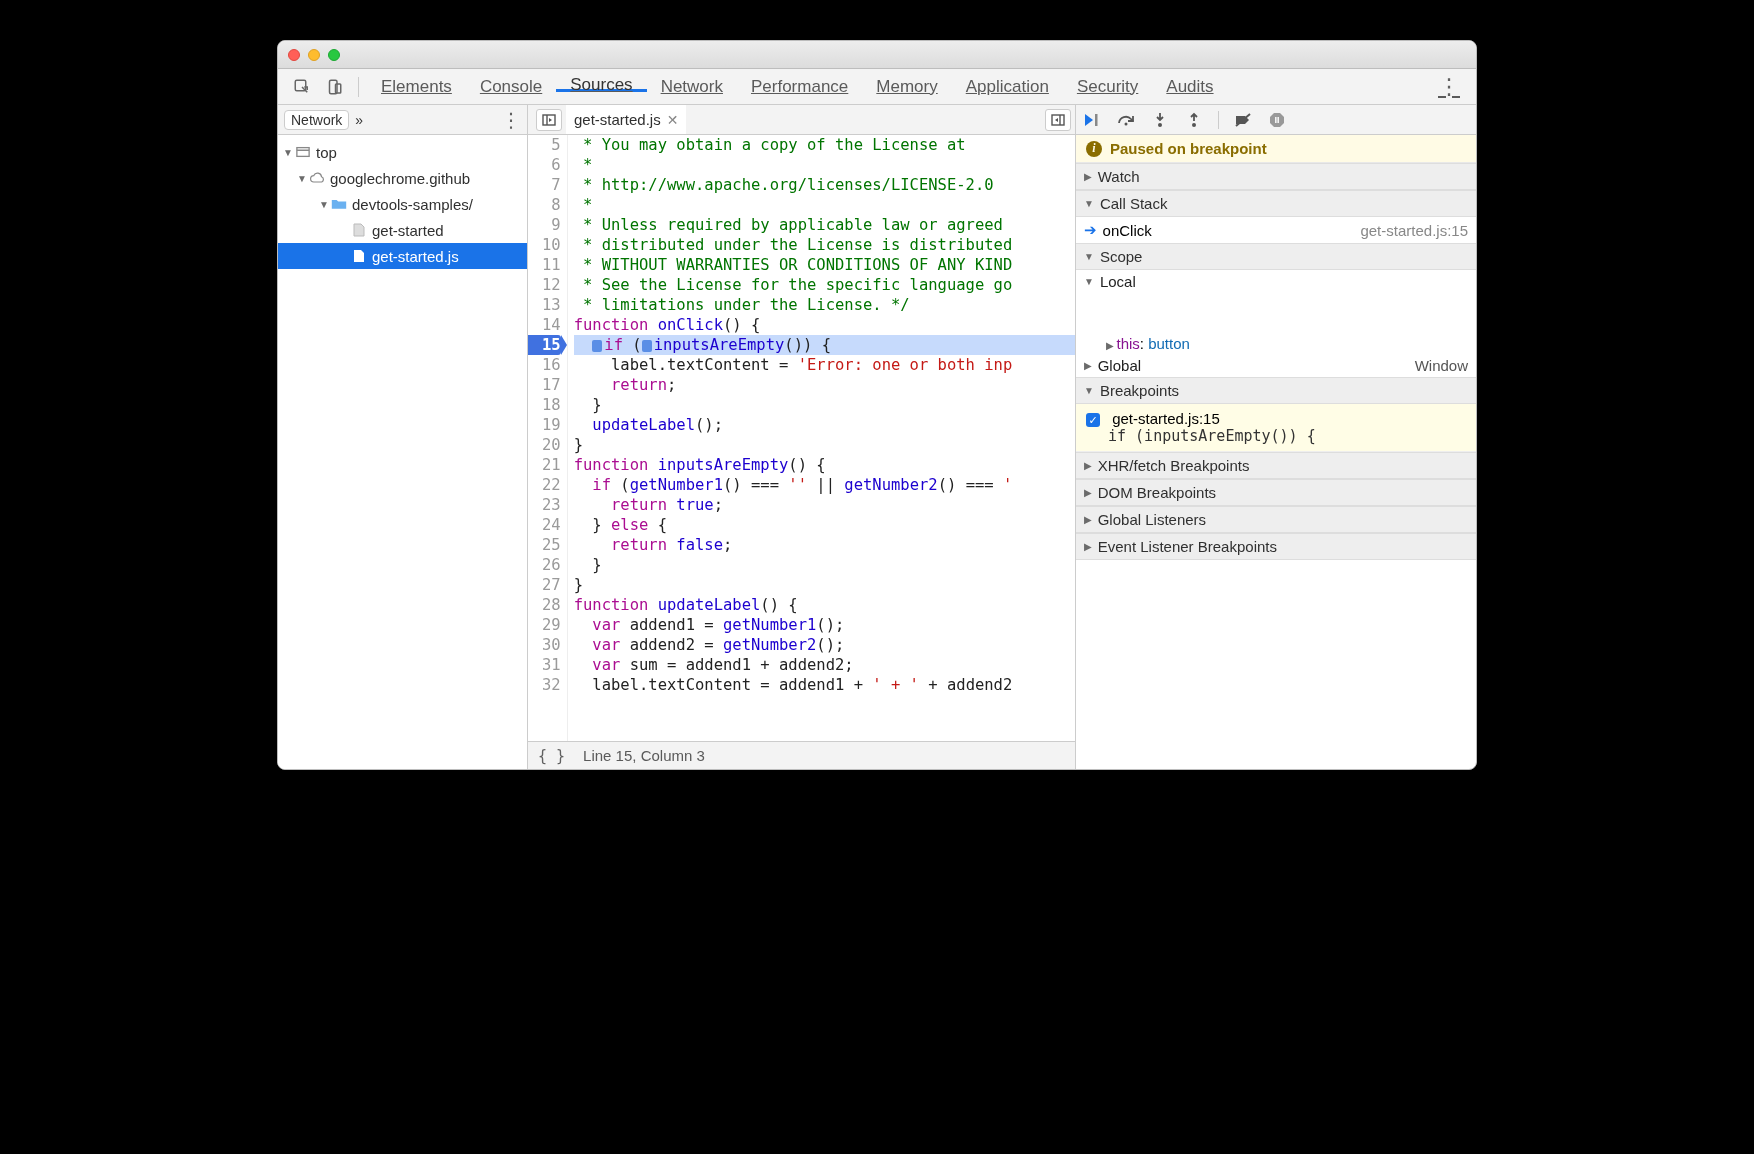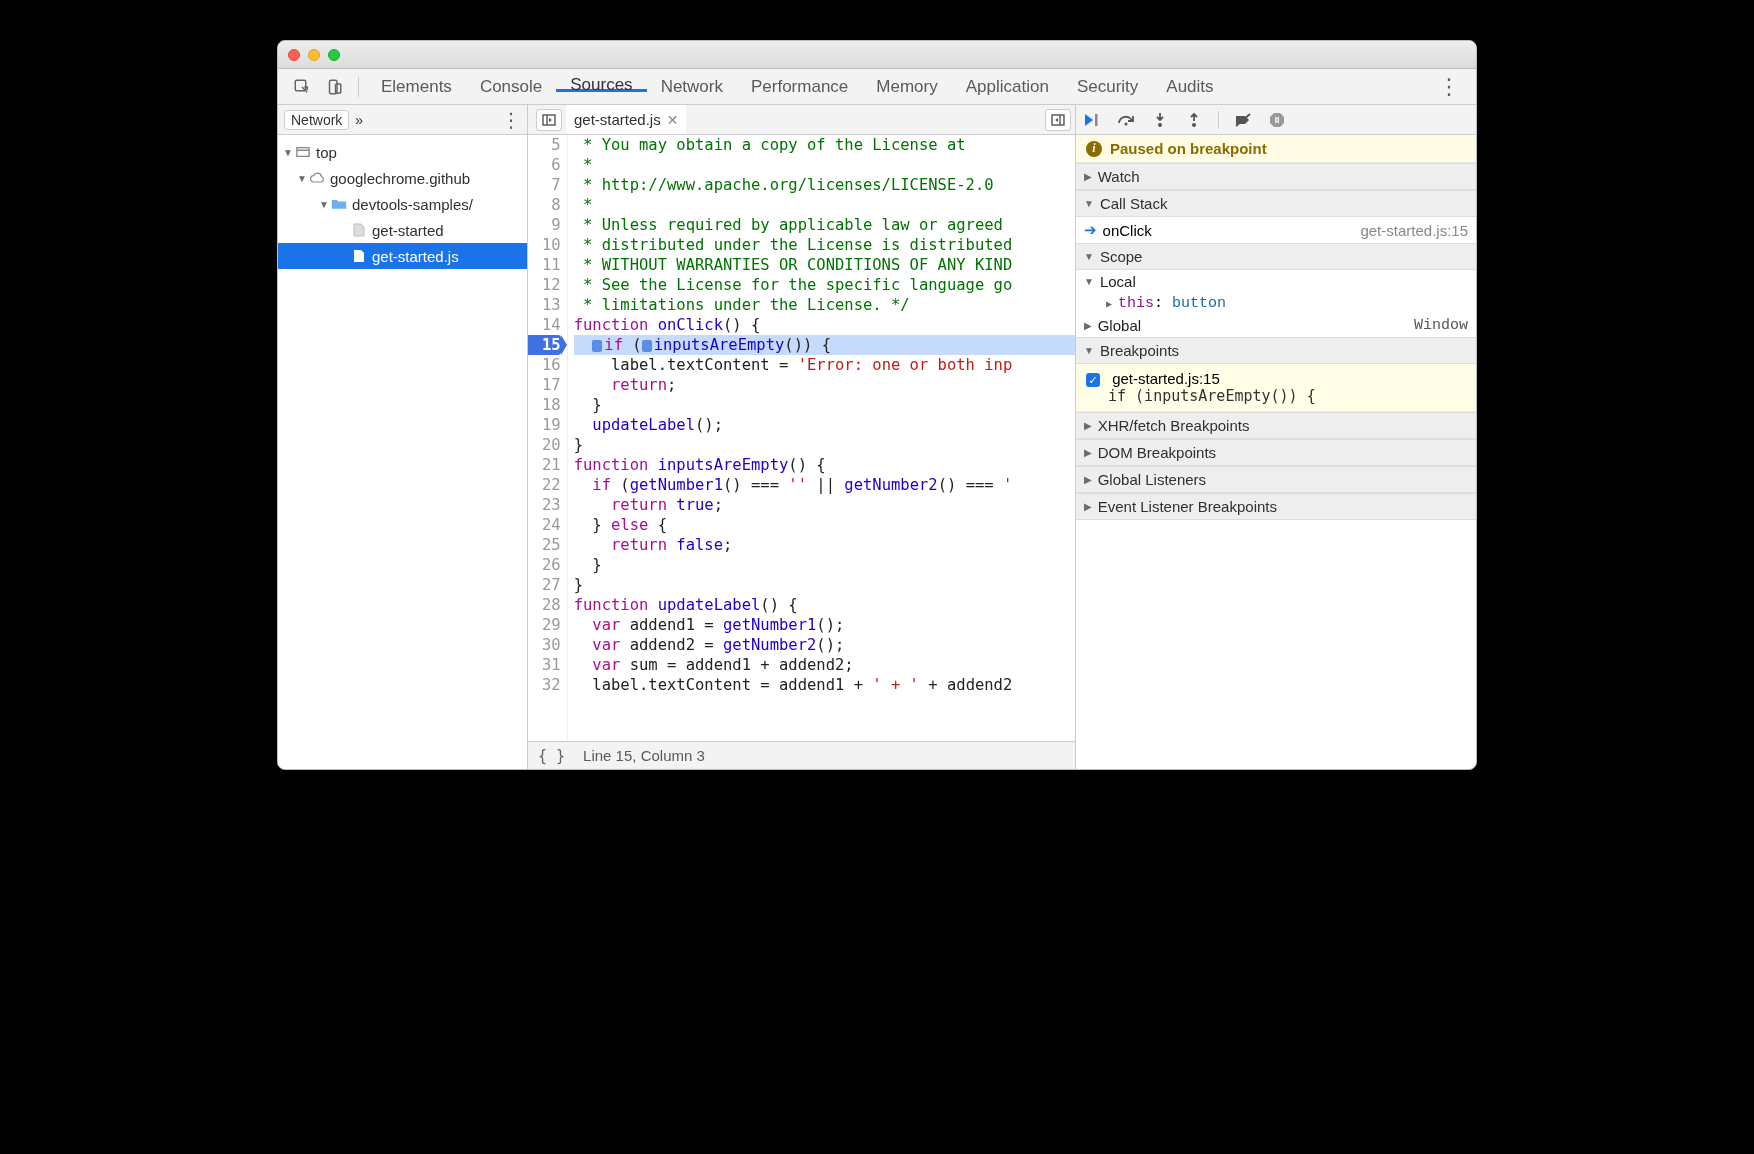--- a/index.html
+++ b/index.html
@@ -42,20 +42,21 @@
   .title { position:absolute; left:0; right:0; text-align:center; font-size:15px; color:#4a4a4a; }
   
   .tabstrip {
     height: 36px;
     background: #f3f3f3;
     border-bottom: 1px solid #ccc;
     display: flex;
     align-items: center;
     padding: 12px 8px;
     color: #5a5a5a;
+    text-decoration: underline;
   }
   .tb-icon { width:20px; height:20px; margin: 0 6px; display:inline-flex; align-items:center; justify-content:center; color:#666; }
   .tb-sep { width:1px; height:20px; background:#ccc; margin:0 8px;}
   .tab { padding: 0 14px; height:100%; display:flex; align-items:center; font-size:17px; color:#5a5a5a; cursor:default;}
   .tab.active { color:#333; border-bottom:3px solid #1a73e8; }
   .spacer { flex:1; }
   .more { font-size:22px; padding:0 8px; color:#5f5f5f;}
   
   .panels { flex:1; display:flex; overflow:hidden; }
   
@@ -104,24 +105,24 @@
   .paused-banner { background:#fffbe5; border-bottom:1px solid #e8e8e8; padding:5px 10px; color:#8a6d00; font-weight:600; display:flex; align-items:center; gap:8px;}
   .info-badge { width:16px;height:16px;border-radius:50%; background:#8a6d00; color:#fffbe5; font-size:12px; display:inline-flex; align-items:center; justify-content:center; font-weight:bold; font-style:italic; font-family:serif;}
   .section-head { background:#eee; border-top:1px solid #ddd; border-bottom:1px solid #ddd; padding:4px 8px; font-size:15px; color:#303030; display:flex; align-items:center;}
   .section-head .disc { margin-right:6px; font-size:10px; color:#6b6b6b;}
   .section-body { background:#fff; }
   .cs-row { display:flex; align-items:center; padding:4px 8px; }
   .cs-row .arrow { color:#1a73e8; margin-right:6px;}
   .cs-row .where { margin-left:auto; color:#888;}
   .scope-sub { padding:3px 8px 3px 8px; color:#222; display:flex; align-items:center;}
   .scope-sub .disc{font-size:10px; margin-right:6px; color:#6b6b6b;}
-  .scope-line { padding:2px 30px; font-family:Liberation Mono, monospace; font-size:15px;}
+  .scope-line { padding:2px 30px; font-family:Liberation Sans, sans-serif; font-size:15px;margin-top:40px;}
   .scope-line .prop{color:#881391;}
   .scope-line .val{color:#116bb3;}
-  .right-note { margin-left:auto; font-family:Liberation Mono, monospace; color:#555;}
+  .right-note { margin-left:auto; font-family:Liberation Sans, sans-serif; color:#555;}
   .bp-item { padding:6px 10px; background:#fffde6; border-bottom:1px solid #eee;}
   .bp-item .chk { width:14px;height:14px; background:#1a73e8; border-radius:3px; display:inline-flex; align-items:center; justify-content:center; color:#fff; font-size:11px; margin-right:8px; vertical-align:middle;}
   .bp-item .mono { font-family:Menlo,monospace; display:block; padding-left:22px; color:#333;}
 </style>
 </head>
 <body>
 
 <div class="window">
 
   <div class="titlebar">

